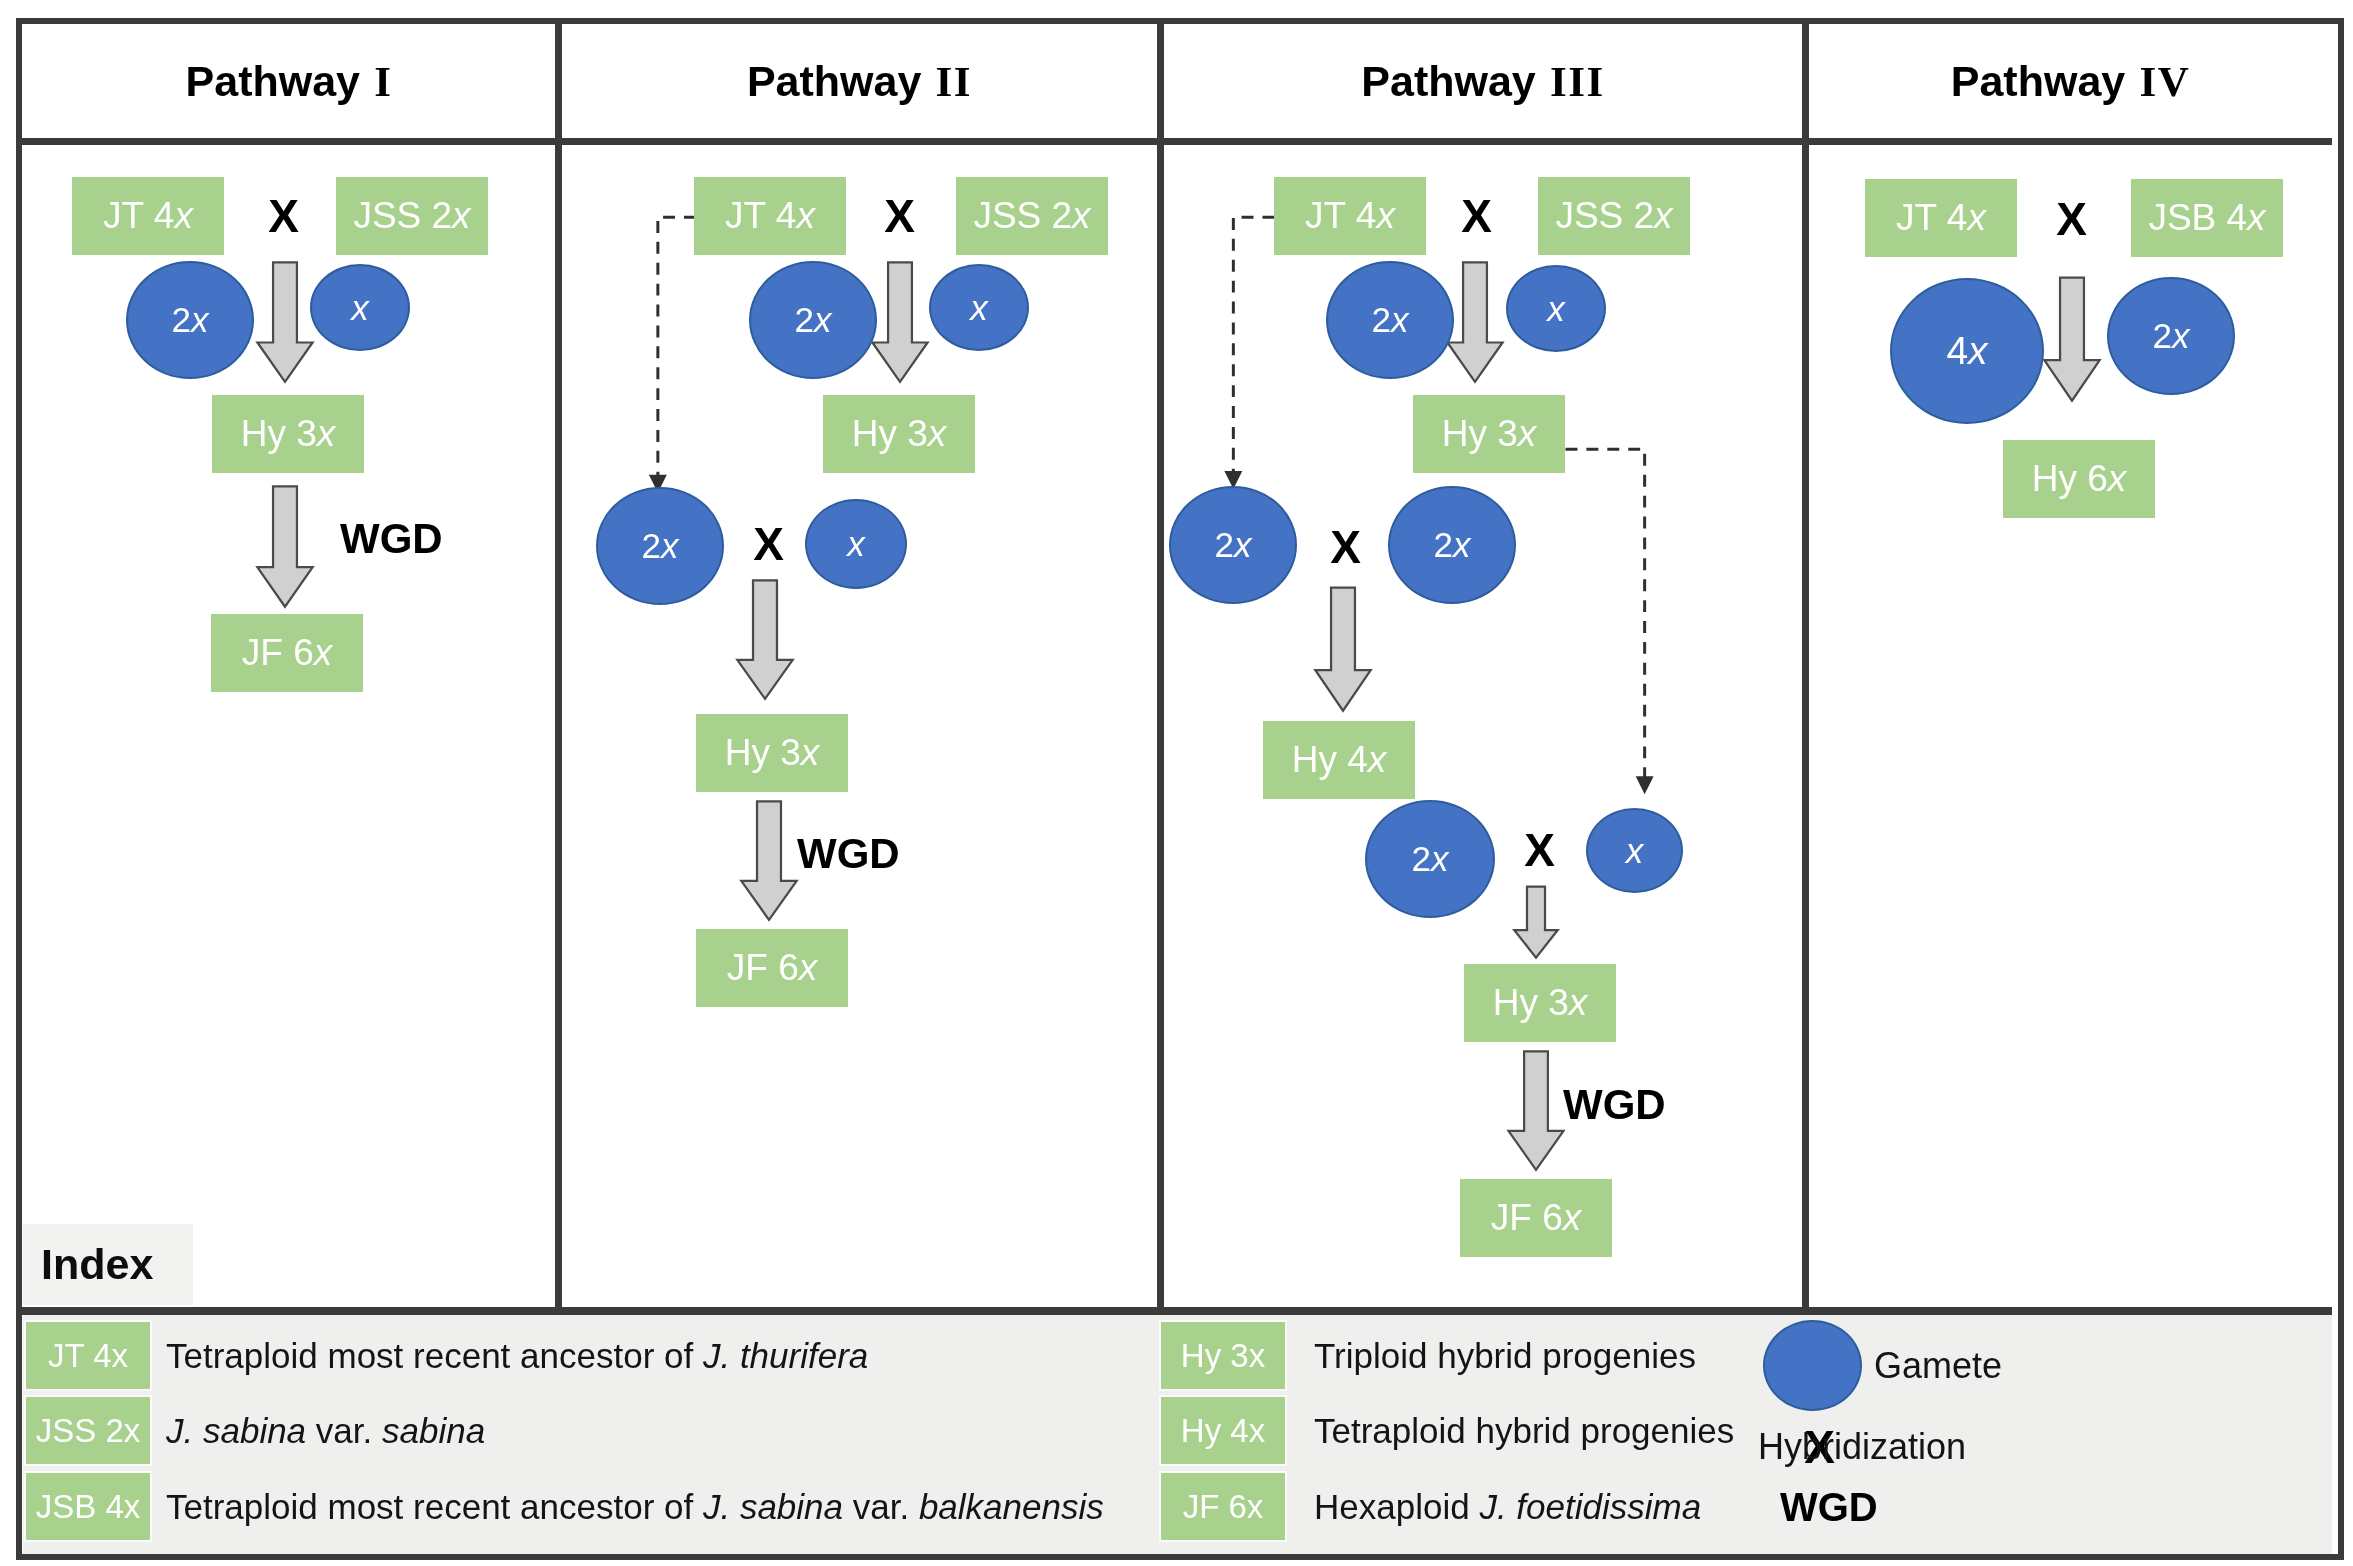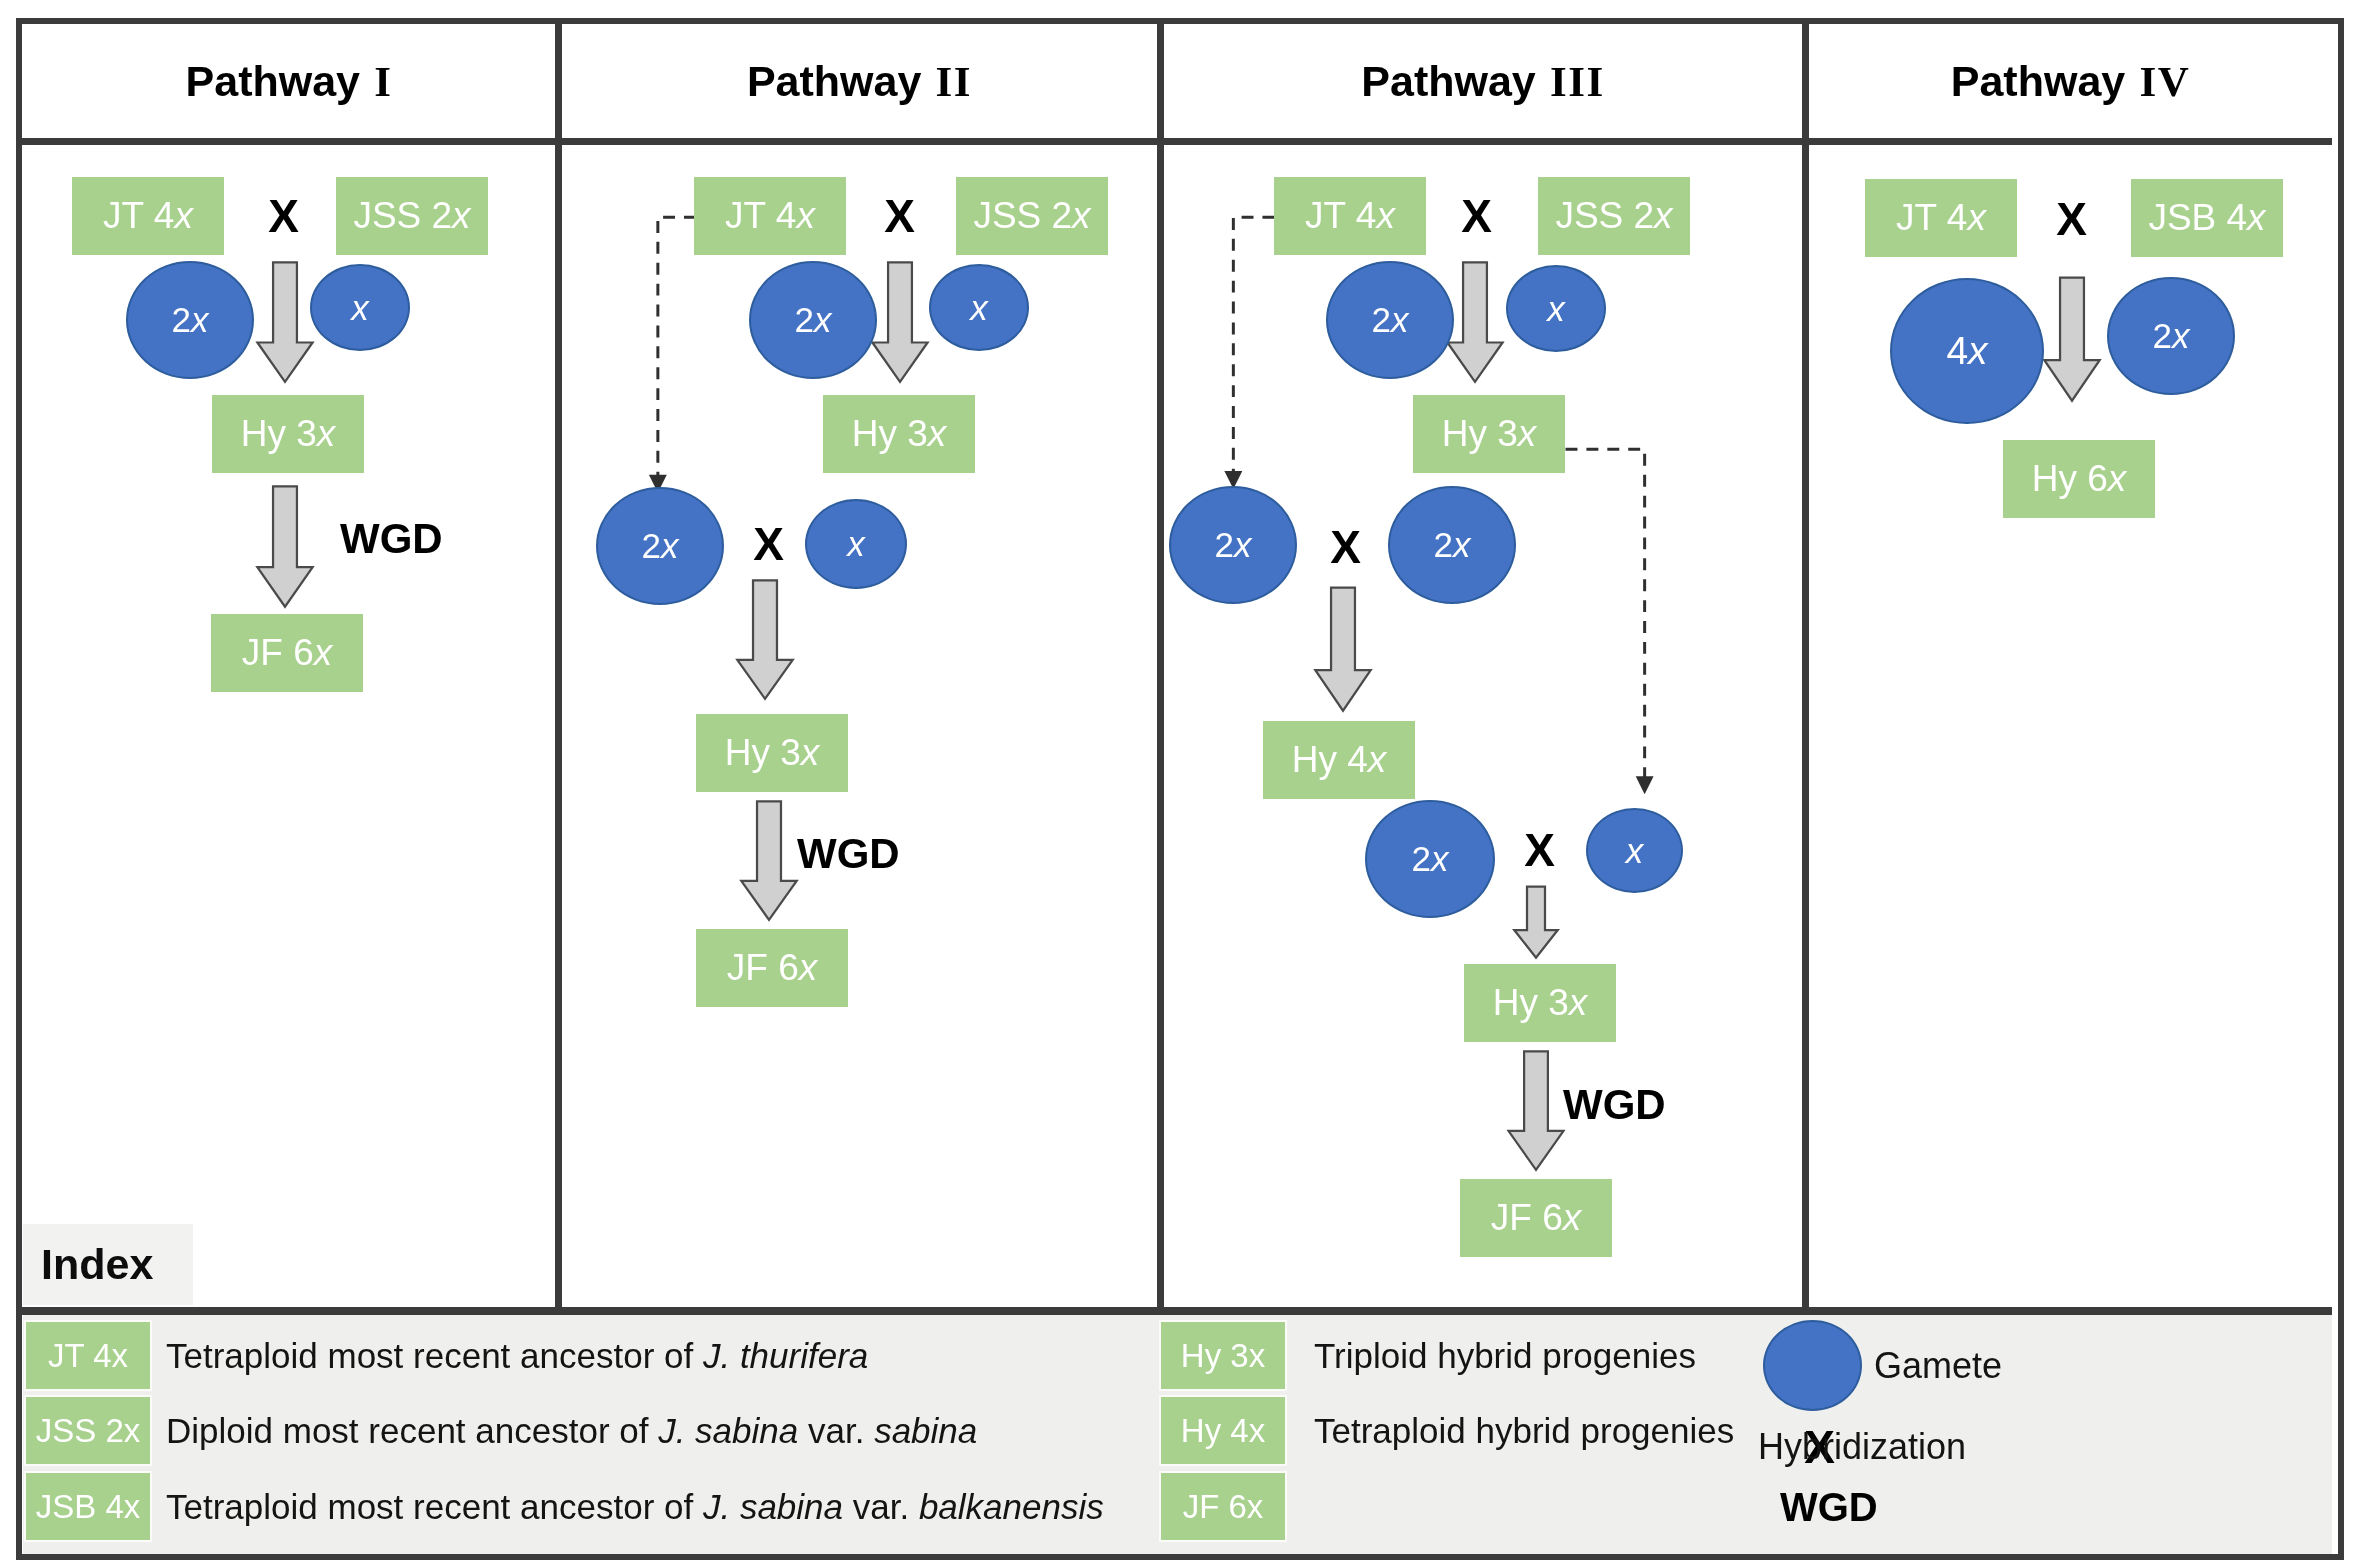--- a/index.html
+++ b/index.html
@@ -270,41 +270,42 @@
 
   <div class="abs chip" style="left:24px;top:1320px">
       <span>JT 4</span>
       <span class="it">x</span>
     </div>
   <div class="abs ldesc" style="left:166px;top:1320px"><span>Tetraploid most recent ancestor of </span><span class="it">J. thurifera</span><span></span><span class="it"></span></div>
   <div class="abs chip" style="left:24px;top:1395px">
       <span>JSS 2</span>
       <span class="it">x</span>
     </div>
-  <div class="abs ldesc" style="left:166px;top:1395px"><span>Diploid most recent ancestor of </span><span class="it">J. sabina</span><span> var. </span><span class="it">sabina</span></div>
+  <div class="abs ldesc" style="left:166px;top:1395px"><span class="it">J. sabina</span><span> var. </span><span class="it">sabina</span></div>
   <div class="abs chip" style="left:24px;top:1471px">
       <span>JSB 4</span>
       <span class="it">x</span>
     </div>
   <div class="abs ldesc" style="left:166px;top:1471px"><span>Tetraploid most recent ancestor of </span><span class="it">J. sabina</span><span> var. </span><span class="it">balkanensis</span></div>
 
   <div class="abs chip" style="left:1159px;top:1320px">
       <span>Hy 3</span>
       <span class="it">x</span>
     </div>
   <div class="abs ldesc" style="left:1314px;top:1320px"><span>Triploid hybrid progenies</span><span class="it"></span><span></span><span class="it"></span></div>
   <div class="abs chip" style="left:1159px;top:1395px">
       <span>Hy 4</span>
       <span class="it">x</span>
     </div>
   <div class="abs ldesc" style="left:1314px;top:1395px"><span>Tetraploid hybrid progenies</span><span class="it"></span><span></span><span class="it"></span></div>
   <div class="abs chip" style="left:1159px;top:1471px">
       <span>JF 6</span>
       <span class="it">x</span>
     </div>
+  <div class="abs ldesc" style="left:1314px;top:1471px"><span>Hexaploid </span><span class="it">J. foetidissima</span><span></span><span class="it"></span></div>
 
   <div class="abs gam" style="left:1763px;top:1320px;width:99px;height:91px"></div>
   <div class="abs l3text" style="left:1874px;top:1320px;height:91px">Gamete</div>
   <div class="abs cross" style="left:1786px;top:1415px">X</div>
   <div class="abs l3text" style="left:1758px;top:1415px;height:63px">Hybridization</div>
   <div class="abs wgdrow" style="left:1780px;top:1481px;height:52px">
     <span class="b">WGD</span>
   </div>
 
 </div>

